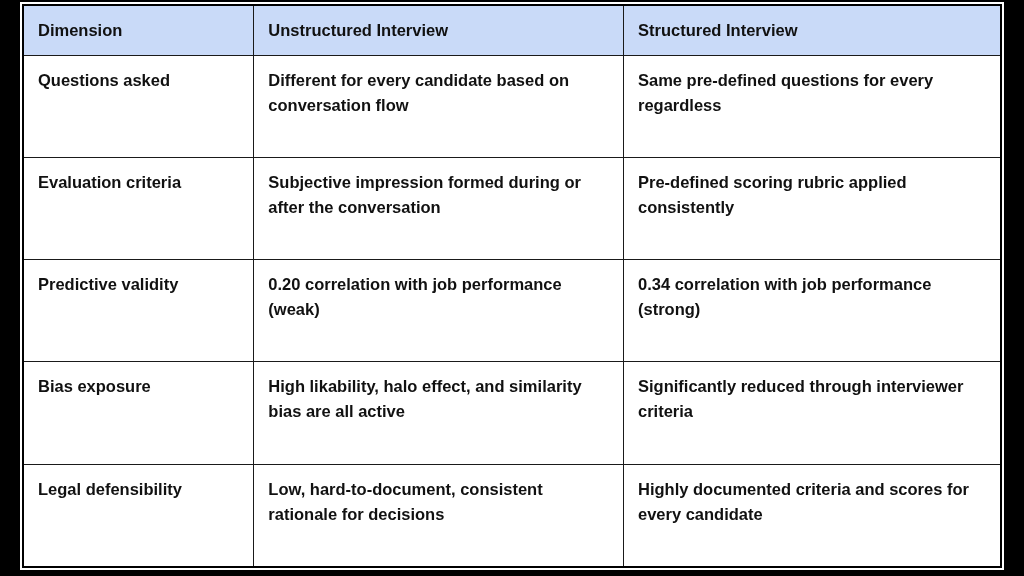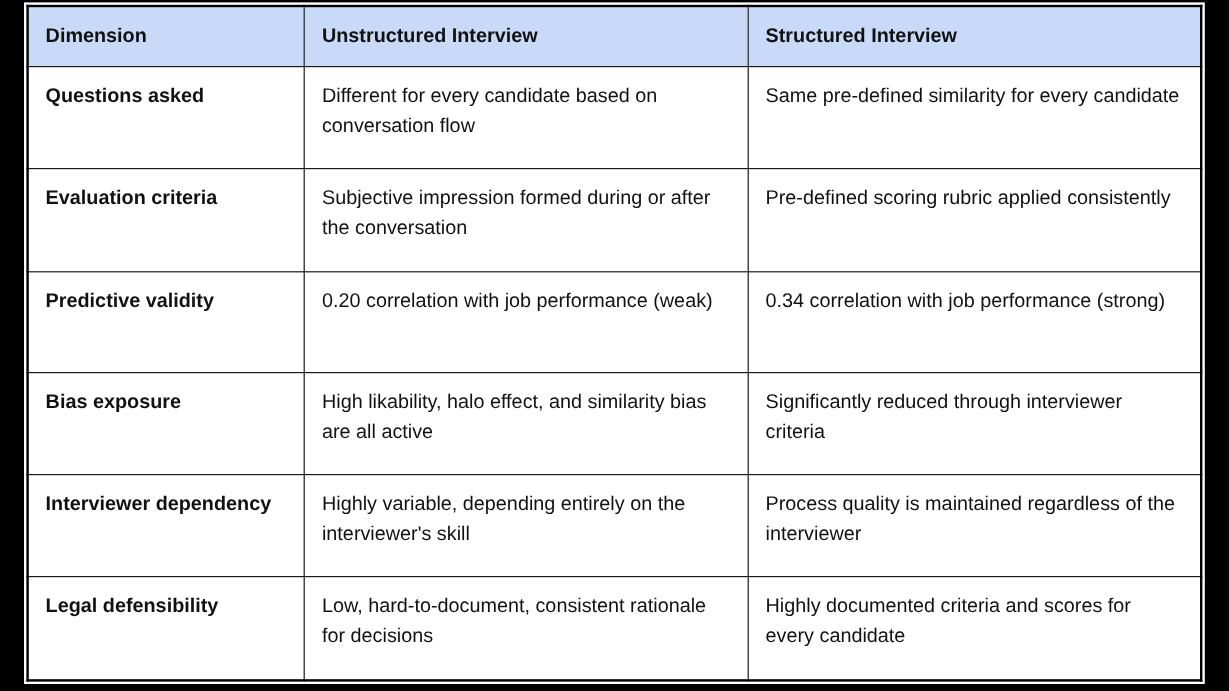--- a/index.html
+++ b/index.html
@@ -51,21 +51,21 @@
     background: #c9daf8;
     text-align: center;
     vertical-align: middle;
     font-weight: bold;
     font-size: 17.5px;
     padding: 6px 10px;
     border-bottom: 2px solid #000000;
   }
   tbody tr { height: 73.7px; }
   tbody th { font-weight: bold; }
-  tbody td { font-weight: normal; }
+  tbody td { font-weight: bold; }
 </style>
 </head>
 <body>
 
 <div class="page">
   <div class="slide">
     <table class="cmp">
       <colgroup>
         <col style="width:23.6%">
         <col style="width:37.8%">
@@ -75,43 +75,38 @@
         <tr>
           <th>Dimension</th>
           <th>Unstructured Interview</th>
           <th>Structured Interview</th>
         </tr>
       </thead>
       <tbody>
         <tr>
           <th>Questions asked</th>
           <td>Different for every candidate based on conversation flow</td>
-          <td>Same pre-defined similarity for every candidate</td>
+          <td>Same pre-defined questions for every regardless</td>
         </tr>
         <tr>
           <th>Evaluation criteria</th>
           <td>Subjective impression formed during or after the conversation</td>
           <td>Pre-defined scoring rubric applied consistently</td>
         </tr>
         <tr>
           <th>Predictive validity</th>
           <td>0.20 correlation with job performance (weak)</td>
           <td>0.34 correlation with job performance (strong)</td>
         </tr>
         <tr>
           <th>Bias exposure</th>
           <td>High likability, halo effect, and similarity bias are all active</td>
           <td>Significantly reduced through interviewer criteria</td>
         </tr>
         <tr>
-          <th>Interviewer dependency</th>
-          <td>Highly variable, depending entirely on the interviewer's skill</td>
-          <td>Process quality is maintained regardless of the interviewer</td>
-        </tr>
-        <tr>
           <th>Legal defensibility</th>
           <td>Low, hard-to-document, consistent rationale for decisions</td>
           <td>Highly documented criteria and scores for every candidate</td>
         </tr>
       </tbody>
     </table>
   </div>
 </div>
 
 </body></html>

